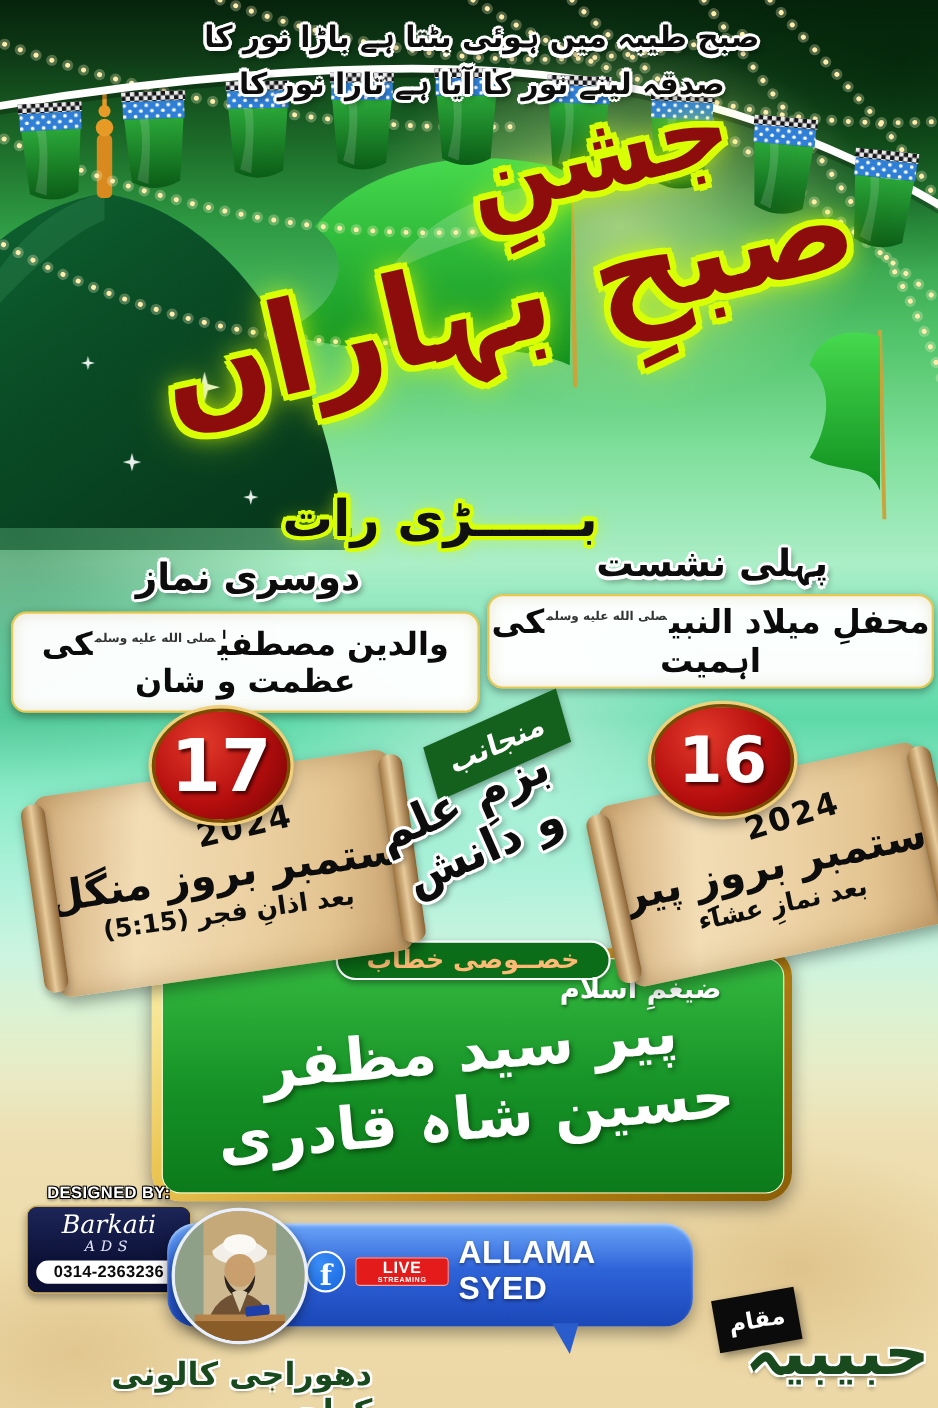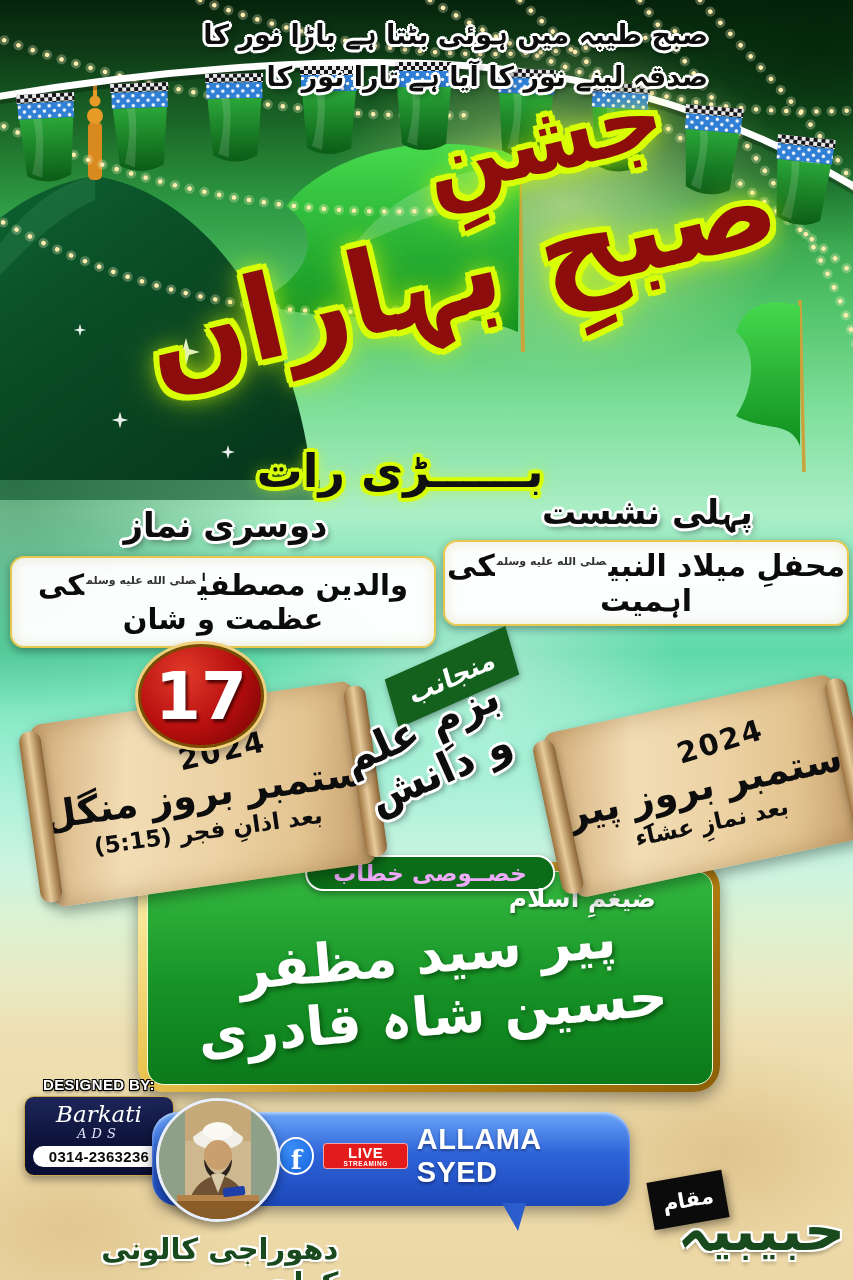--- a/index.html
+++ b/index.html
@@ -22,21 +22,21 @@
       radial-gradient(ellipse 240px 140px at 8% 96%, rgba(190,140,70,.25), rgba(190,140,70,0) 70%);
   }
   .decor{position:absolute;inset:0;z-index:1;}
   .ur{direction:rtl;}
   .abs{position:absolute;}
 
   
   .ow{color:#0d0d0d;text-shadow:-2px -2px 0 #fff,2px -2px 0 #fff,-2px 2px 0 #fff,2px 2px 0 #fff,-3px 0 0 #fff,3px 0 0 #fff,0 -3px 0 #fff,0 3px 0 #fff,3px 4px 6px rgba(0,0,0,.45);}
   .glowy{color:#111;text-shadow:-3px -3px 0 #d9ff06,3px -3px 0 #d9ff06,-3px 3px 0 #d9ff06,3px 3px 0 #d9ff06,-4px 0 0 #d9ff06,4px 0 0 #d9ff06,0 -4px 0 #d9ff06,0 4px 0 #d9ff06,0 0 16px rgba(217,255,6,.95);}
 
-  .couplet{left:168px;top:14px;width:540px;text-align:right;z-index:3;font-weight:bold;}
+  .couplet{left:168px;top:14px;width:540px;text-align:center;z-index:3;font-weight:bold;}
   .couplet .c1,.couplet .c2{font-size:27px;line-height:1.55;}
 
   .title-block{left:100px;top:118px;width:700px;z-index:3;transform:rotate(-13deg);text-align:center;
     color:#8d0d0d;font-weight:bold;
     text-shadow:-5px -5px 0 #d9ff06,5px -5px 0 #d9ff06,-5px 5px 0 #d9ff06,5px 5px 0 #d9ff06,-6px 0 0 #d9ff06,6px 0 0 #d9ff06,0 -6px 0 #d9ff06,0 6px 0 #d9ff06,0 0 22px rgba(217,255,6,.95),0 0 40px rgba(217,255,6,.6);}
   .title-block .t1{font-size:92px;line-height:1;transform:translateX(110px);}
   .title-block .t2{font-size:116px;line-height:1;margin-top:6px;}
   .subtitle{left:225px;top:444px;width:350px;text-align:center;font-size:46px;font-weight:bold;z-index:3;}
 
   .sess-head{font-size:34px;font-weight:bold;text-align:center;z-index:4;}
@@ -76,21 +76,21 @@
     font-size:42px;font-weight:bold;text-align:center;line-height:1.12;}
 
   .banner{left:138px;top:862px;width:582px;height:230px;z-index:3;border-radius:26px;padding:9px;box-sizing:border-box;
     background:linear-gradient(135deg,#fdf4b4 0%,#ecc654 25%,#c08a14 60%,#8a5e07 100%);
     box-shadow:0 6px 16px rgba(0,0,0,.4);}
   .banner-inner{position:relative;width:100%;height:100%;border-radius:17px;
     background:linear-gradient(180deg,#35ba41 0%,#169226 55%,#0c7a1b 100%);
     border:1px solid #eaffd6;}
   .speech-pill{position:absolute;top:-17px;left:50%;transform:translateX(-50%);
     background:#0b6d17;border:2px solid #fff;border-radius:20px;padding:3px 26px;
-    color:#f0abfc;font-size:23px;font-weight:bold;white-space:nowrap;box-shadow:0 3px 6px rgba(0,0,0,.35);}
+    color:#fdba74;font-size:23px;font-weight:bold;white-space:nowrap;box-shadow:0 3px 6px rgba(0,0,0,.35);}
   .honorific{position:absolute;top:12px;right:56px;color:#fff;font-size:25px;font-weight:bold;
     text-shadow:1px 2px 3px rgba(0,40,0,.6);}
   .speaker{position:absolute;top:52px;left:16px;right:16px;text-align:center;transform:rotate(-5deg);
     color:#fff;font-size:54px;font-weight:bold;line-height:1.14;
     text-shadow:2px 3px 5px rgba(0,45,0,.55);}
 
   .designed{left:24px;top:1076px;width:150px;text-align:center;z-index:5;font-family:"Liberation Sans",sans-serif;}
   .designed-label{font-size:15px;font-weight:800;color:#fff;letter-spacing:.4px;
     text-shadow:-1px -1px 0 #000,1px -1px 0 #000,-1px 1px 0 #000,1px 1px 0 #000,0 2px 3px rgba(0,0,0,.6);}
   .designed-box{margin-top:3px;background:linear-gradient(180deg,#1d2659 0%,#0a0f33 70%);
@@ -299,20 +299,21 @@
     <div>
       <span>والدین مصطفیٰ</span><span class="saw">صلى الله عليه وسلم</span><span>کی عظمت و شان</span>
     </div>
   </div>
 
   <div class="abs scroll scroll1 ur">
     <div class="s-year">2024</div>
     <div class="s-month">ستمبر بروزِ پیر</div>
     <div class="s-time">بعد نمازِ عشاء</div>
   </div>
+  <div class="abs oval oval1">16</div>
 
   <div class="abs scroll scroll2 ur">
     <div class="s-year">2024</div>
     <div class="s-month">ستمبر بروز منگل</div>
     <div class="s-time">بعد اذانِ فجر (5:15)</div>
   </div>
   <div class="abs oval oval2">17</div>
 
   <div class="abs ribbon ur">منجانب</div>
   <div class="abs org-name ur ow">بزمِ علم و دانش</div>

